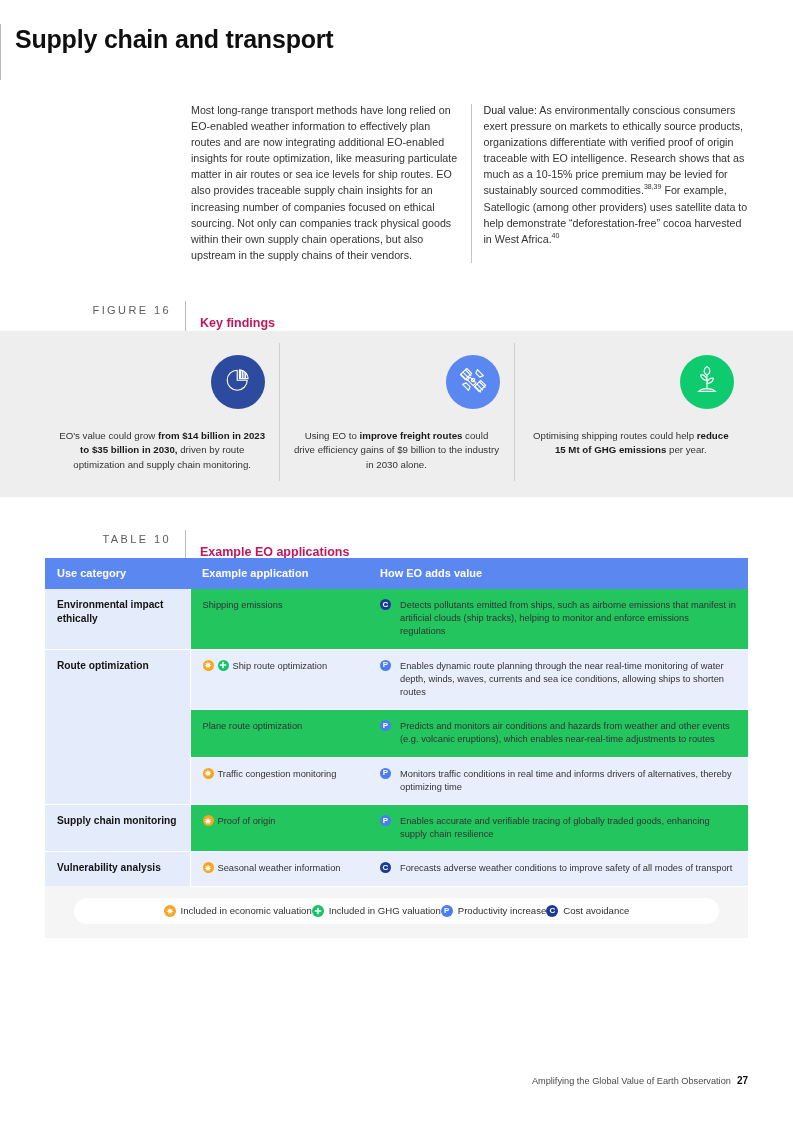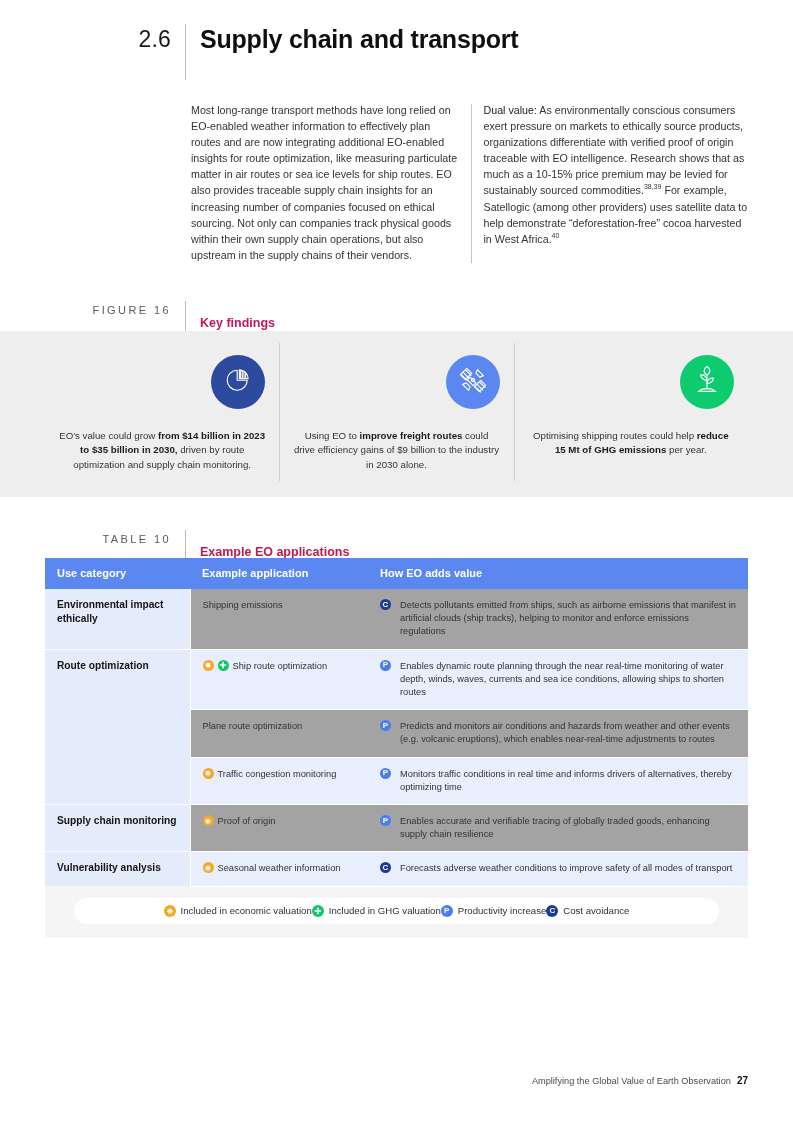--- a/index.html
+++ b/index.html
@@ -176,21 +176,21 @@
 
   tbody td {
     vertical-align: top;
     padding: 9px 12px 10px 12px;
     font-size: 9.3px;
     line-height: 13.2px;
     color: #333;
     border-bottom: 1px solid #ffffff;
   }
   tbody tr.shade td { background: #e8eefc; }
-  tbody tr.plain td { background: #a3a3a3; }
+  tbody tr.plain td { background: #22c55e; }
   td.cat {
     font-weight: bold;
     font-size: 10.2px;
     line-height: 14px;
     color: #141414;
     background: #e4ebfa !important;
     border-bottom: none;
     border-right: 1px solid #ffffff;
   }
   td.cat.sep { border-top: 1px solid #ffffff; }
@@ -250,21 +250,20 @@
     text-align: right;
     font-size: 9.2px;
     color: #4a4a4a;
   }
   .footer .pg { font-weight: bold; color: #111; margin-left: 6px; font-size: 10px; }
 </style>
 </head>
 <body>
 
 <div class="section-head">
-  <div class="sec-num">2.6</div>
   <div class="sec-rule"></div>
   <div class="sec-title">Supply chain and transport</div>
 </div>
 
 <div class="intro">
   <div class="col left">
     <p>Most long-range transport methods have long relied on EO-enabled weather information to effectively plan routes and are now integrating additional EO-enabled insights for route optimization, like measuring particulate matter in air routes or sea ice levels for ship routes. EO also provides traceable supply chain insights for an increasing number of companies focused on ethical sourcing. Not only can companies track physical goods within their own supply chain operations, but also upstream in the supply chains of their vendors.</p>
   </div>
   <div class="colrule"></div>
   <div class="col right">

